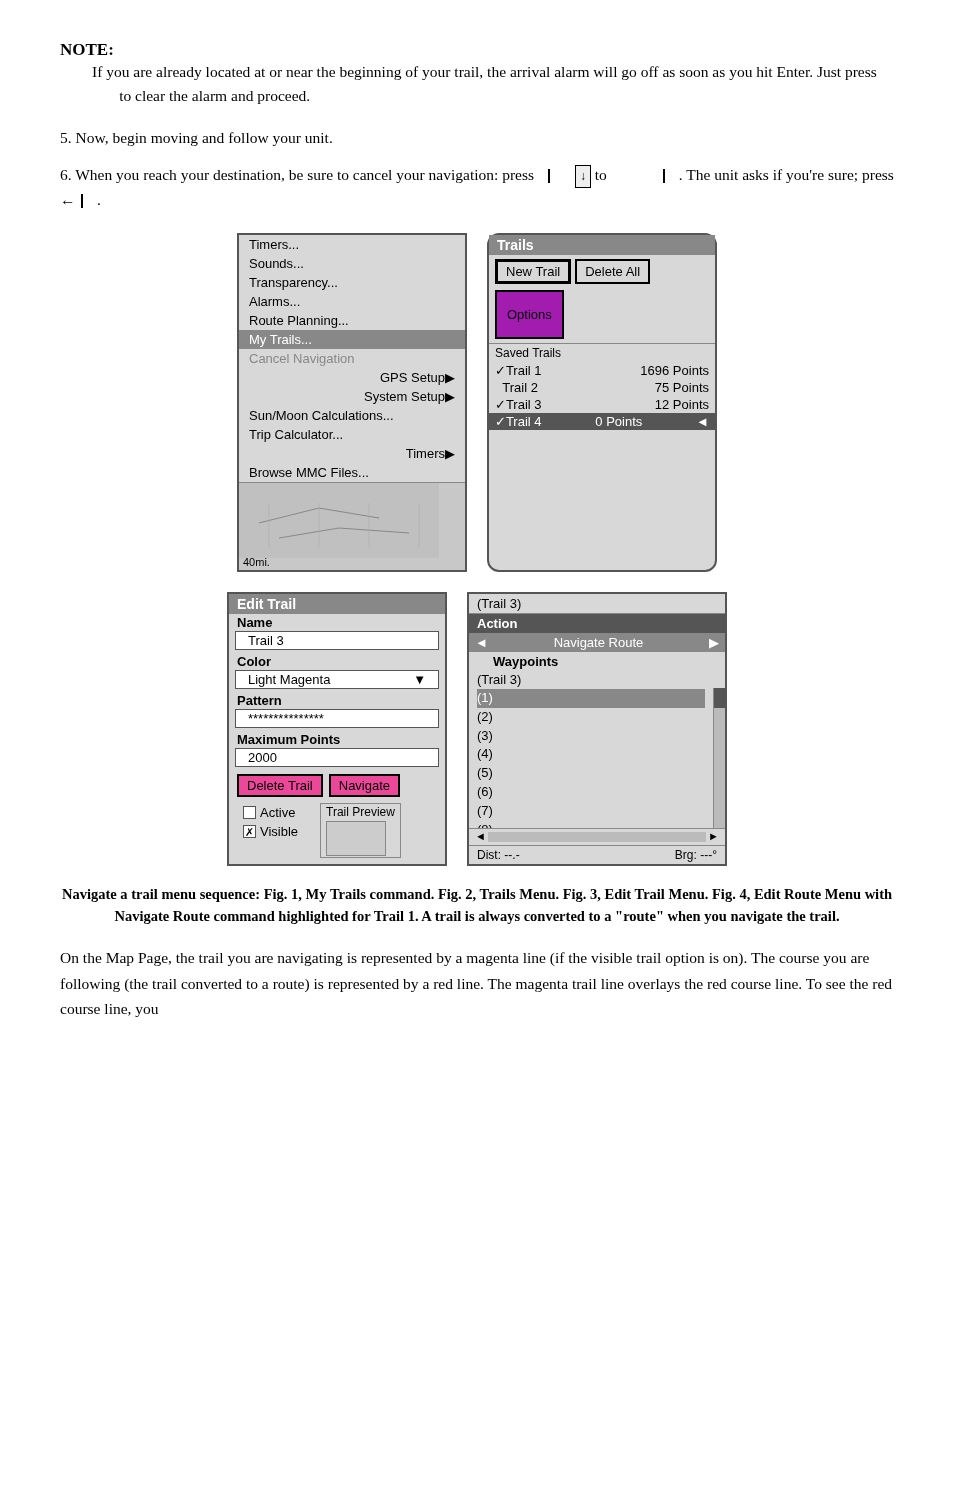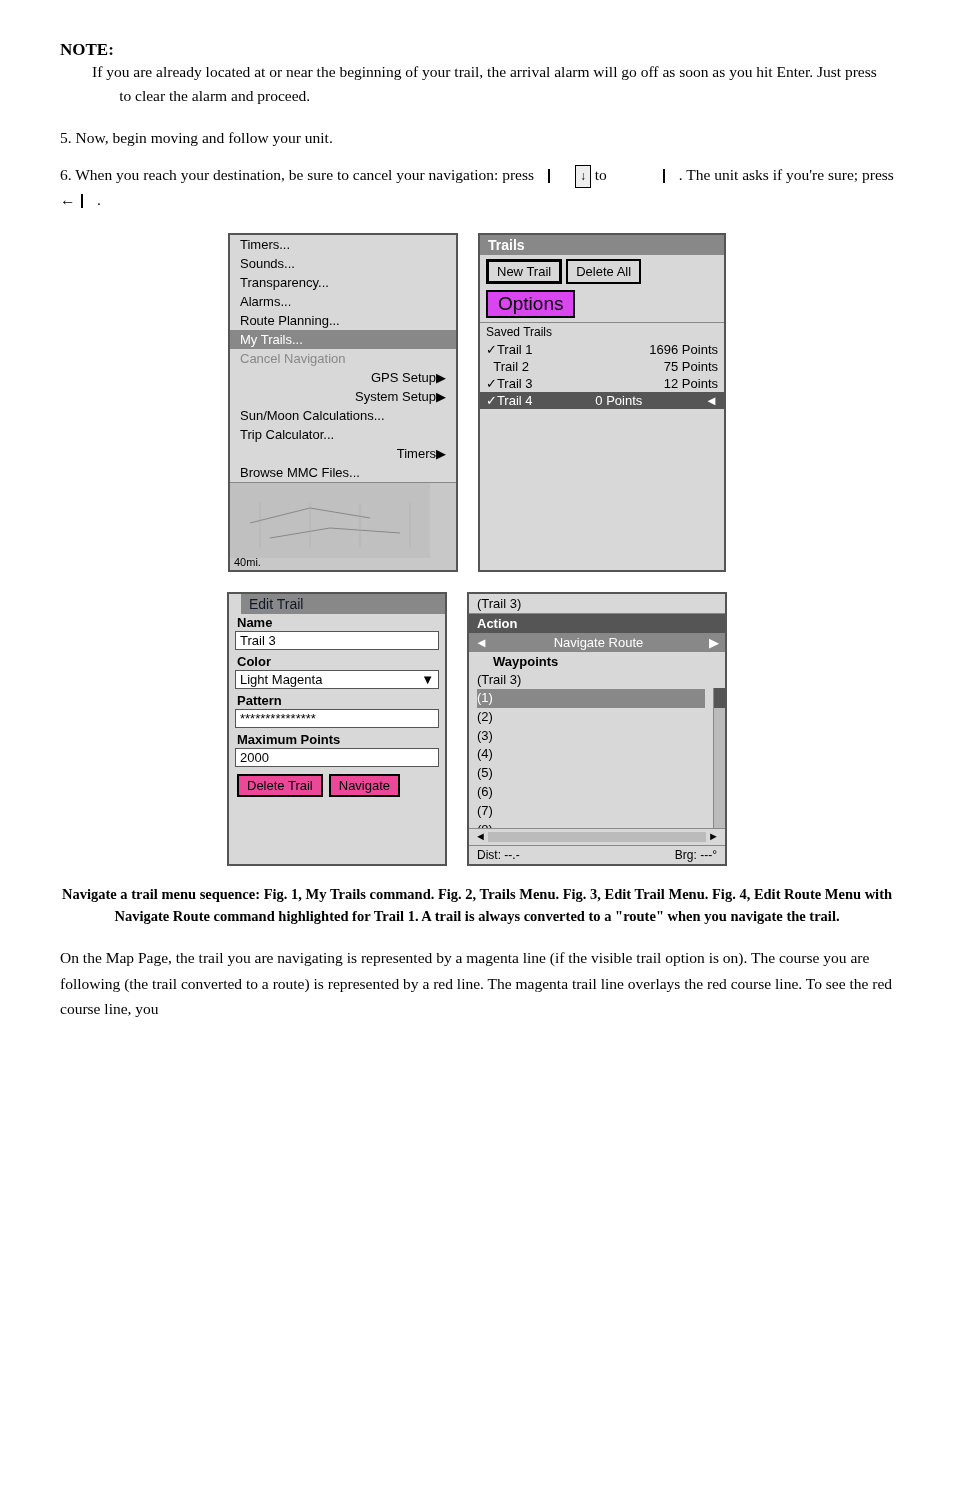--- a/index.html
+++ b/index.html
@@ -68,21 +68,22 @@
     }
     .map-label {
       position: absolute;
       bottom: 2px;
       left: 4px;
       font-size: 11px;
     }
 
     
     .trails-screen {
-      width: 248px;
+      width: 230px;
+      border-radius: 12px;
     }
     .trails-title {
       background: #888;
       color: #fff;
       padding: 2px 8px;
       font-weight: bold;
       font-size: 14px;
     }
     .trails-btn-row {
       display: flex;
@@ -97,23 +98,23 @@
       cursor: pointer;
     }
     .trails-btn.active-btn {
       border-width: 3px;
     }
     .trails-options {
       padding: 2px 6px;
     }
     .trails-options-btn {
       border: 2px solid #000;
-      background: #d946ef;
-      padding: 1px 10px;
-      font-size: 19px;
+      background: #a21caf;
+      padding: 15px 10px;
+      font-size: 13px;
     }
     .saved-trails-label {
       padding: 2px 6px;
       font-weight: normal;
       font-size: 12px;
       border-top: 1px solid #888;
       margin-top: 2px;
     }
     .trail-row {
       display: flex;
@@ -125,34 +126,33 @@
       background: #555;
       color: #fff;
     }
 
     
     .edit-trail-screen {
       width: 220px;
     }
     .edit-trail-title {
       background: #888;
-      color: #0f172a;
-      padding: 2px 8px;
-      font-weight: normal;
+      color: #ffffff;
+      padding: 2px 8px;
+      font-weight: bold;
       font-size: 14px;
-      margin-left: 12px;
     }
     .edit-field-label {
       padding: 1px 8px;
       font-size: 13px;
       font-weight: bold;
     }
     .edit-field-value {
       margin: 0 6px 3px 6px;
-      padding: 1px 4px;
+      padding: 1px 12px;
       background: #fff;
       border: 1px solid #555;
       font-size: 13px;
     }
     .edit-field-value.dropdown {
       display: flex;
       justify-content: space-between;
       align-items: flex-end;
     }
     .edit-btn-row {
@@ -374,20 +374,36 @@
       <span>▼</span>
     </div>
     <div class="edit-field-label">Pattern</div>
     <div class="edit-field-value">***************</div>
     <div class="edit-field-label">Maximum Points</div>
     <div class="edit-field-value">2000</div>
     <div class="edit-btn-row">
       <button class="edit-btn">Delete Trail</button>
       <button class="edit-btn">Navigate</button>
     </div>
+    <div style="display:flex; align-items:flex-start; padding: 2px 0 0 6px; gap: 6px;">
+      <div>
+        <div class="checkbox-row">
+          <span style="border:1px solid #555; width:13px; height:13px; display:inline-block; background:#fff;"></span>
+          <span>Active</span>
+        </div>
+        <div class="checkbox-row">
+          <span style="border:1px solid #555; width:13px; height:13px; display:inline-block; background:#fff; text-align:center; font-size:11px; line-height:13px;">✗</span>
+          <span>Visible</span>
+        </div>
+      </div>
+      <div class="trail-preview-box">
+        <div>Trail Preview</div>
+        <div style="width:60px; height:35px; background:#ccc; border:1px solid #888; margin-top:2px;"></div>
+      </div>
+    </div>
   </div>
 
   <div class="screen-box action-screen">
     <div class="action-title">(Trail 3)</div>
     <div class="action-header">Action</div>
     <div class="action-nav-row">
       <span>◄</span>
       <span>Navigate Route</span>
       <span>▶</span>
     </div>

